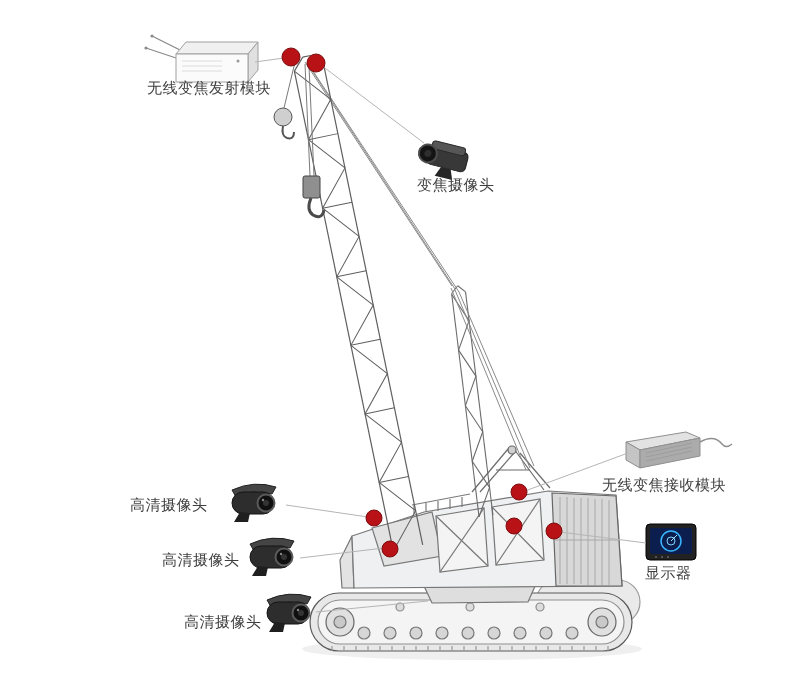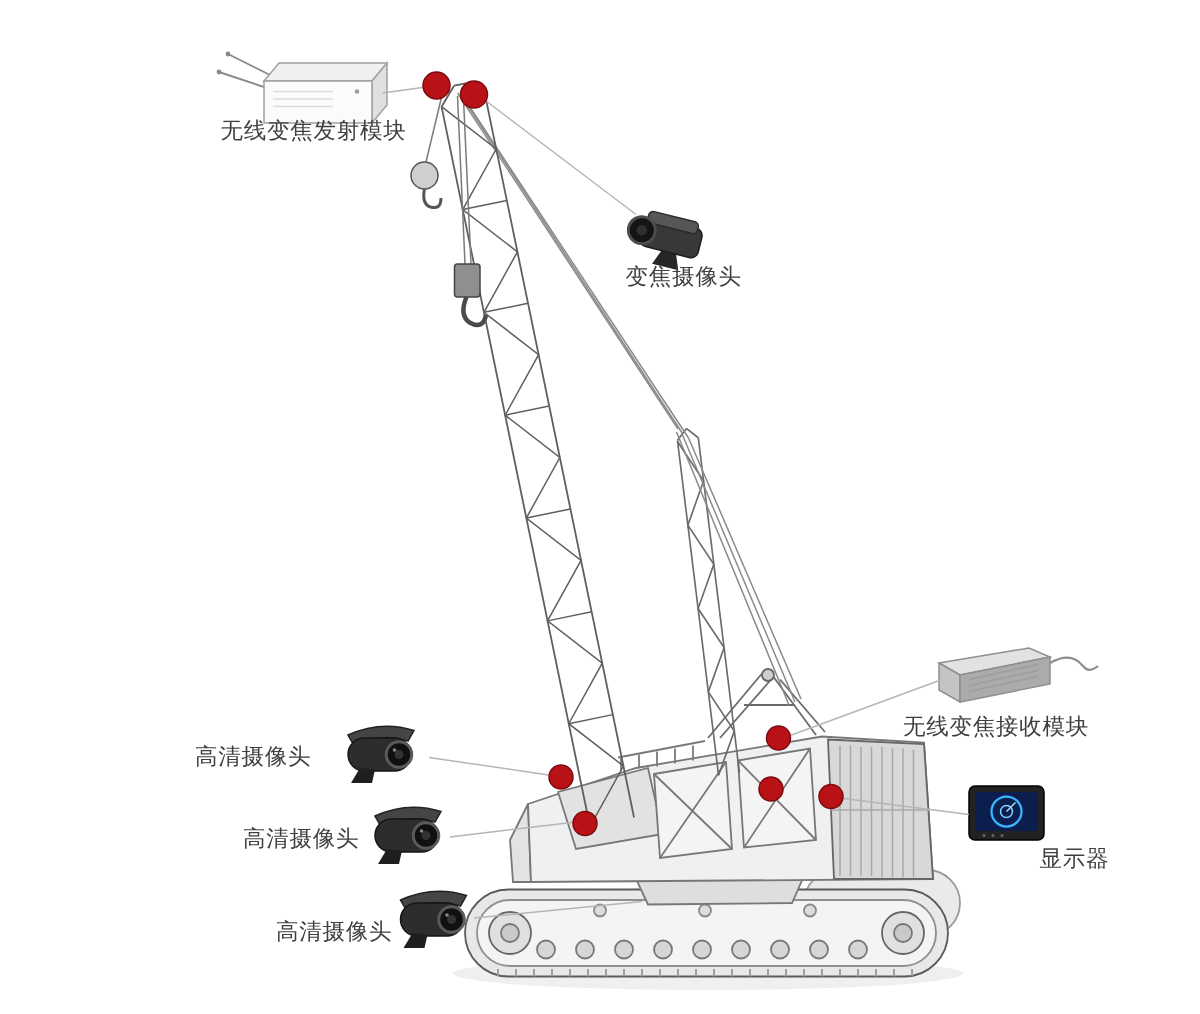--- a/index.html
+++ b/index.html
@@ -11,21 +11,21 @@
   .label{
     position:absolute;font-size:15px;line-height:17px;color:#3f3f3f;
     white-space:nowrap;letter-spacing:.5px;
   }
   #lbl-transmitter{left:147px;top:79px;}
   #lbl-zoom{left:417px;top:177px;font-family:Liberation Serif, serif;}
   #lbl-hd1{left:130px;top:496px;}
   #lbl-hd2{left:162px;top:551px;}
   #lbl-hd3{left:184px;top:613px;}
   #lbl-receiver{left:602px;top:476px;text-align:right;}
-  #lbl-monitor{left:645px;top:564px;margin-left:48px;}
+  #lbl-monitor{left:645px;top:564px;}
 </style>
 </head>
 <body>
 
 <div id="diagram-canvas">
 
   <svg id="scene" viewBox="0 0 800 676">
     <defs>
       <g id="hdcam">
         <path d="M10,12 Q32,2 54,9 L50,16 Q32,10 14,19 Z" fill="#454545" stroke="#222" stroke-width="1"></path>

